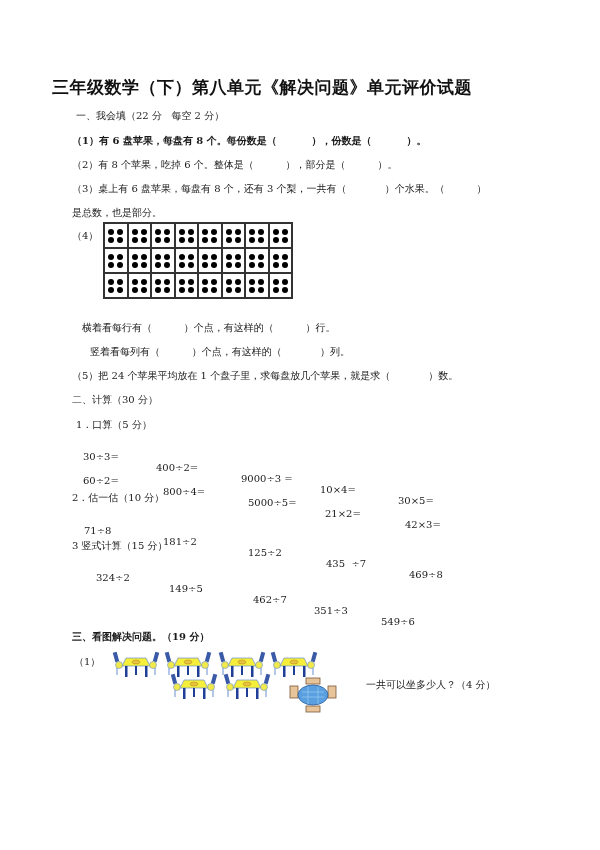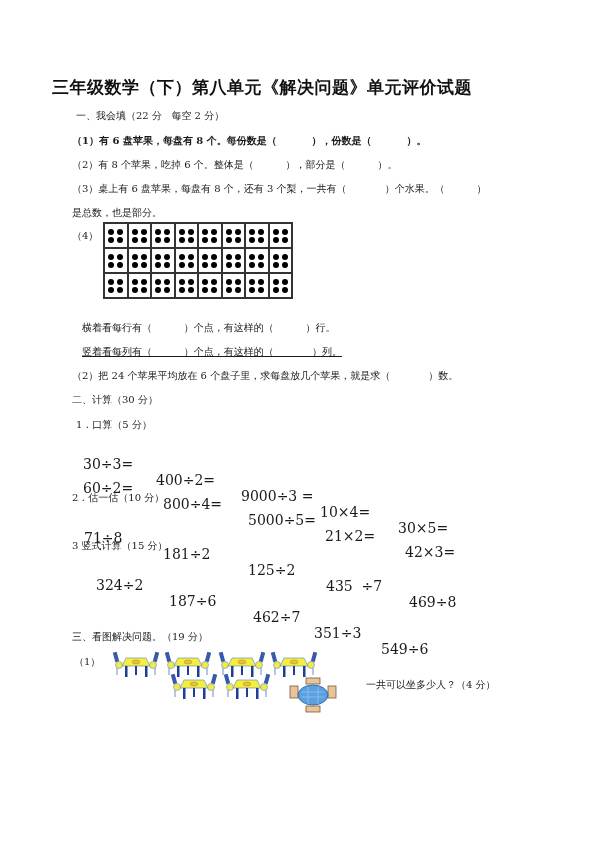--- a/index.html
+++ b/index.html
@@ -18,21 +18,21 @@
     position: absolute; left: 103px; top: 222px;
     display: grid; grid-template-columns: repeat(8, 23.5px); grid-template-rows: repeat(3, 25px);
     border: 1px solid #333;
   }
   .cell {
     border: 0.5px solid #333; box-sizing: border-box;
     display: grid; grid-template-columns: 7px 7px; grid-template-rows: 7px 7px;
     gap: 1px 2px; justify-content: center; align-content: center;
   }
   .dot { width: 6px; height: 6px; background: #000; border-radius: 50%; margin: auto; }
-  .row { position: absolute; font-size: 14px; white-space: pre; }
+  .row { position: absolute; font-size: 10px; white-space: pre; }
   .pic { position: absolute; }
 </style>
 </head>
 <body>
 
 <div class="title">三年级数学（下）第八单元《解决问题》单元评价试题</div>
 
 <div class="line" style="left:76px;top:108px;">一、我会填（22 分   每空 2 分）</div>
 <div class="line" style="left:72px;top:133px;font-weight:bold;">（1）有 6 盘苹果，每盘有 8 个。每份数是（          ），份数是（          ）。</div>
 <div class="line" style="left:72px;top:157px;">（2）有 8 个苹果，吃掉 6 个。整体是（          ），部分是（          ）。</div>
@@ -181,22 +181,22 @@
     </div>
     <div class="cell">
       <div class="dot"></div>
       <div class="dot"></div>
       <div class="dot"></div>
       <div class="dot"></div>
     </div>
   </div>
 
 <div class="line" style="left:82px;top:320px;">横着看每行有（          ）个点，有这样的（          ）行。</div>
-<div class="line" style="left:82px;top:344px;text-decoration:underline;">竖着看每列有（          ）个点，有这样的（            ）列。</div>
-<div class="line" style="left:72px;top:368px;">（2）把 24 个苹果平均放在 6 个盘子里，求每盘放几个苹果，就是求（            ）数。</div>
+<div class="line" style="left:90px;top:344px;">竖着看每列有（          ）个点，有这样的（            ）列。</div>
+<div class="line" style="left:72px;top:368px;">（5）把 24 个苹果平均放在 1 个盘子里，求每盘放几个苹果，就是求（            ）数。</div>
 
 <div class="line" style="left:72px;top:392px;">二、计算（30 分）</div>
 <div class="line" style="left:76px;top:417px;text-align:right;">1．口算（5 分）</div>
 
 <div class="row" style="left:83px;top:440px;">
   <span style="position:absolute;left:0">30÷3=</span>
   <span style="position:absolute;left:73px">400÷2=</span>
   <span style="position:absolute;left:158px">9000÷3 =</span>
   <span style="position:absolute;left:237px">10×4=</span>
   <span style="position:absolute;left:315px">30×5=</span>
@@ -214,27 +214,27 @@
   <span style="position:absolute;left:0">71÷8</span>
   <span style="position:absolute;left:79px">181÷2</span>
   <span style="position:absolute;left:164px">125÷2</span>
   <span style="position:absolute;left:242px">435  ÷7</span>
   <span style="position:absolute;left:325px">469÷8</span>
 </div>
 
 <div class="line" style="left:72px;top:538px;">3 竖式计算（15 分）</div>
 <div class="row" style="left:96px;top:561px;">
   <span style="position:absolute;left:0">324÷2</span>
-  <span style="position:absolute;left:73px">187÷6</span>
+  <span style="position:absolute;left:73px">149÷5</span>
   <span style="position:absolute;left:157px">462÷7</span>
   <span style="position:absolute;left:218px">351÷3</span>
   <span style="position:absolute;left:285px">549÷6</span>
 </div>
 
-<div class="line" style="left:72px;top:629px;">三、看图解决问题。（19 分）</div>
+<div class="line" style="left:72px;top:629px;font-weight:bold;">三、看图解决问题。（19 分）</div>
 <div class="line" style="left:74px;top:654px;">（1）</div>
 
 <svg class="pic" style="left:110px;top:650px;" width="240" height="72">
   <defs>
     <g id="tbl">
       <rect x="2" y="2" width="4" height="10" fill="#3a5aa8" transform="rotate(-15 4 7)"></rect>
       <circle cx="7" cy="15" r="3.5" fill="#f2ea4a" stroke="#6a8fcf" stroke-width="0.6"></circle>
       <line x1="5" y1="18" x2="5" y2="25" stroke="#6a8fcf" stroke-width="1"></line>
       <polygon points="14,8 34,8 38,16 10,16" fill="#f5ee3a" stroke="#6a8fcf" stroke-width="0.7"></polygon>
       <ellipse cx="24" cy="12" rx="4" ry="2" fill="#e8c23a" stroke="#b08a20" stroke-width="0.5"></ellipse>

